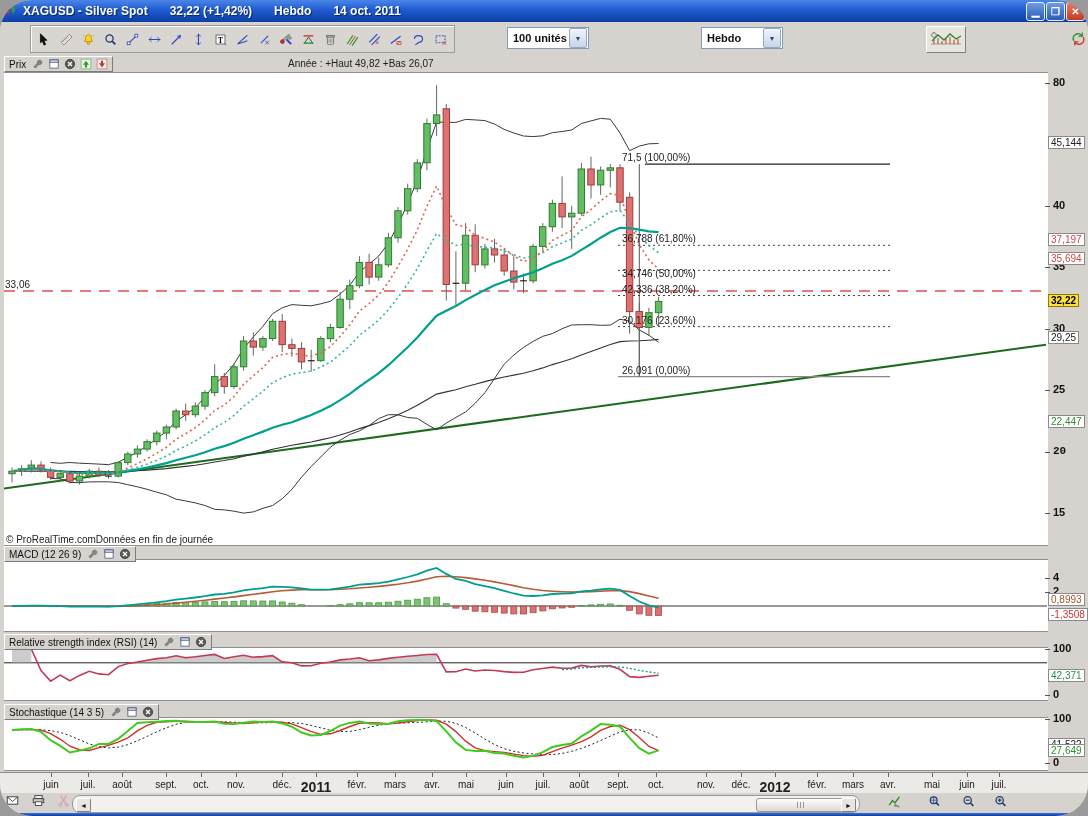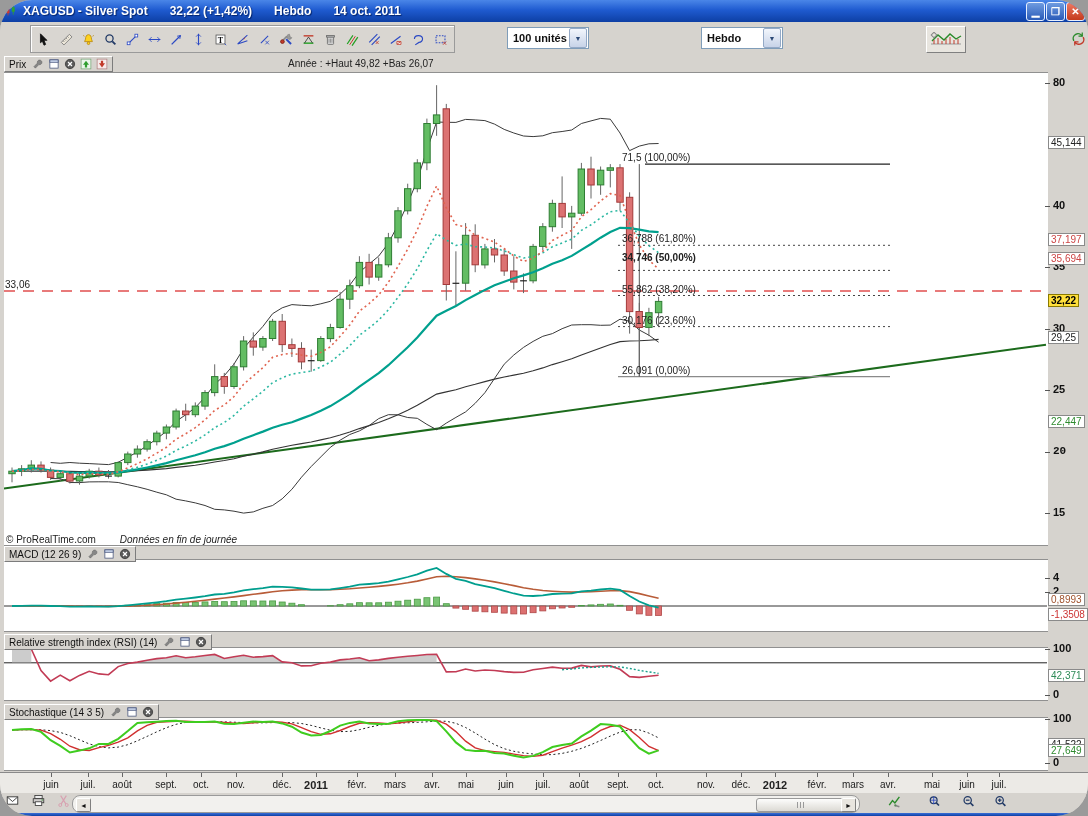--- a/index.html
+++ b/index.html
@@ -41,25 +41,25 @@
         border-bottom:1px solid #909090;box-sizing:border-box;z-index:1;}
   #chartlayer{position:absolute;left:0;top:0;width:1088px;height:816px;z-index:2;pointer-events:none;}
   .fib-label{position:absolute;font-size:10px;color:#222;z-index:3;white-space:nowrap;}
   .axis-tick{position:absolute;left:1053px;font-size:11px;font-weight:bold;color:#111;z-index:3;}
   .axis-mark{position:absolute;left:1045px;width:5px;height:1px;background:#555;z-index:3;}
   .axis-box{position:absolute;left:1048px;font-size:10px;background:#fff;border:1px solid #8a8a8a;
     padding:0 2px;line-height:11px;z-index:4;white-space:nowrap;}
   .axis-box.current{background:#ffdf3b;border-color:#8a7a00;font-weight:bold;color:#000;}
   #alert-price{position:absolute;left:5px;font-size:10px;color:#222;z-index:3;}
   #copyright{position:absolute;left:6px;top:534px;font-size:10px;color:#222;z-index:3;}
-  #copyright .note{font-style:italic;margin-left:24px;}
+  #copyright .note{margin-left:0;}
   
   #timeaxis{position:absolute;left:0;top:772px;width:1088px;height:21px;background:#eceae6;border-top:1px solid #8a8a8a;z-index:1;}
   .month-label{position:absolute;top:6px;transform:translateX(-50%);font-size:10px;color:#222;white-space:nowrap;}
-  .month-label.bold{font-weight:bold;font-size:11px;}
+  .month-label.bold{font-weight:bold;font-size:14px;}
   .month-tick{position:absolute;top:0;width:1px;height:4px;background:#666;}
   
   #bottombar{position:absolute;left:0;top:793px;width:1088px;height:20px;background:#d6d3ce;z-index:1;}
   .bbicon{position:absolute;top:1px;width:20px;height:18px;cursor:pointer;}
   .bbicon svg{width:18px;height:18px;}
   #hscroll{position:absolute;left:72px;top:2px;width:786px;height:16px;background:#f2f1ee;
     border:1px solid #9a9a9a;border-radius:8px;}
   .scrollarrow{position:absolute;top:2px;width:13px;height:12px;background:#e8e5df;border:1px solid;
     border-color:#fff #808080 #808080 #fff;display:flex;align-items:center;justify-content:center;
     font-size:7px;color:#111;cursor:pointer;border-radius:2px;}
@@ -761,22 +761,22 @@
             <path d="M10.4 10.4 L14 14" stroke="#223a66" stroke-width="2"></path>
             <path d="M4.8 7 h4.4 M7 4.8 v4.4" stroke="#223a66" stroke-width="1.5"></path>
           </svg>
         </span>
       </div>
     </div>
   <div id="bluestrip"></div>
 
 <div class="fib-label" style="left: 622px; top: 152px;">71,5 (100,00%)</div>
     <div class="fib-label" style="left: 622px; top: 233px;">36,788 (61,80%)</div>
-    <div class="fib-label" style="left: 622px; top: 252px; font-weight: bold;">34,746 (50,00%)</div>
-    <div class="fib-label" style="left: 622px; top: 284px;">55,862 (38,20%)</div>
+    <div class="fib-label" style="left: 622px; top: 268px;">34,746 (50,00%)</div>
+    <div class="fib-label" style="left: 622px; top: 284px;">42,336 (38,20%)</div>
     <div class="fib-label" style="left: 622px; top: 315px;">30,176 (23,60%)</div>
     <div class="fib-label" style="left: 622px; top: 365px;">26,091 (0,00%)</div>
     <div id="alert-price" style="top: 279px;">33,06</div>
     <div class="axis-mark" style="top: 83px;"></div>
     <div class="axis-tick" style="top: 76px;">80</div>
     <div class="axis-box" style="top: 136px; color: rgb(34, 34, 34);">45,144</div>
     <div class="axis-mark" style="top: 206px;"></div>
     <div class="axis-tick" style="top: 199px;">40</div>
     <div class="axis-box" style="top: 233px; color: rgb(204, 68, 68);">37,197</div>
     <div class="axis-box" style="top: 252px; color: rgb(204, 68, 68);">35,694</div>

